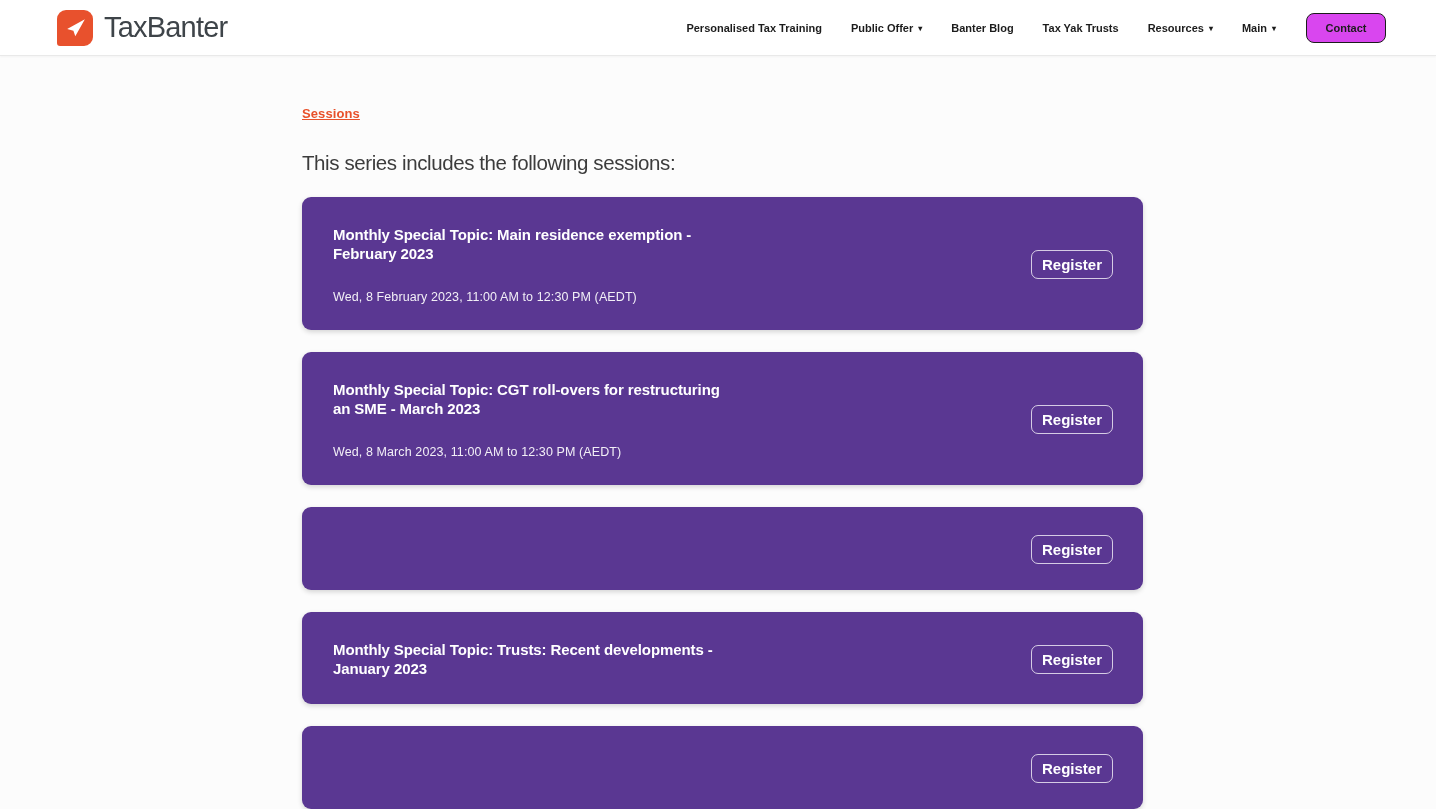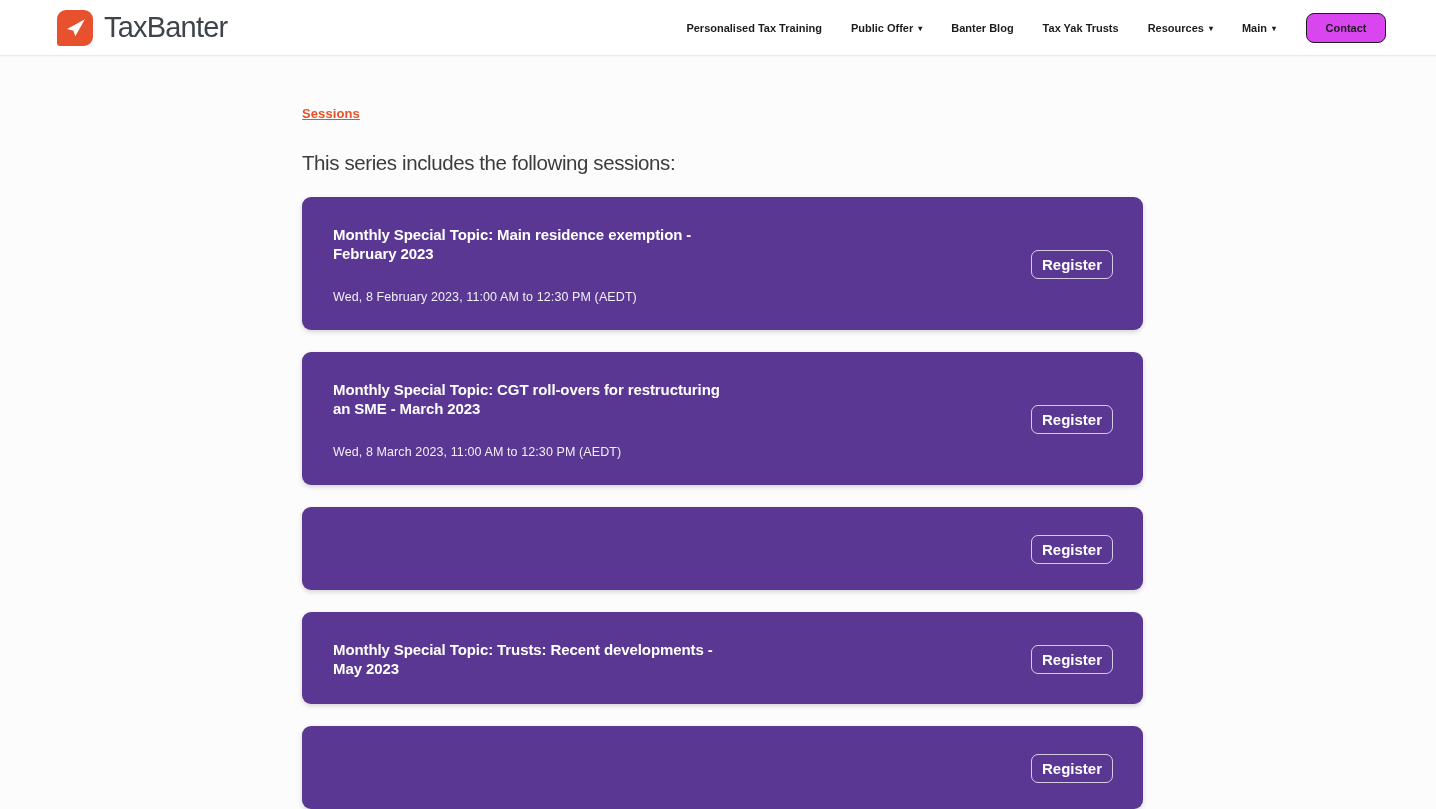--- a/index.html
+++ b/index.html
@@ -145,21 +145,21 @@
     </div>
     <button class="register-btn">Register</button>
   </div>
 
   <div class="session-card">
     <button class="register-btn">Register</button>
   </div>
 
   <div class="session-card">
     <div class="session-info">
-      <div class="session-title">Monthly Special Topic: Trusts: Recent developments - May 2023</div>
+      <div class="session-title">Monthly Special Topic: Trusts: Recent developments - January 2023</div>
     </div>
     <button class="register-btn">Register</button>
   </div>
 
   <div class="session-card">
     <div class="session-info">
     </div>
     <button class="register-btn">Register</button>
   </div>
 </div>

